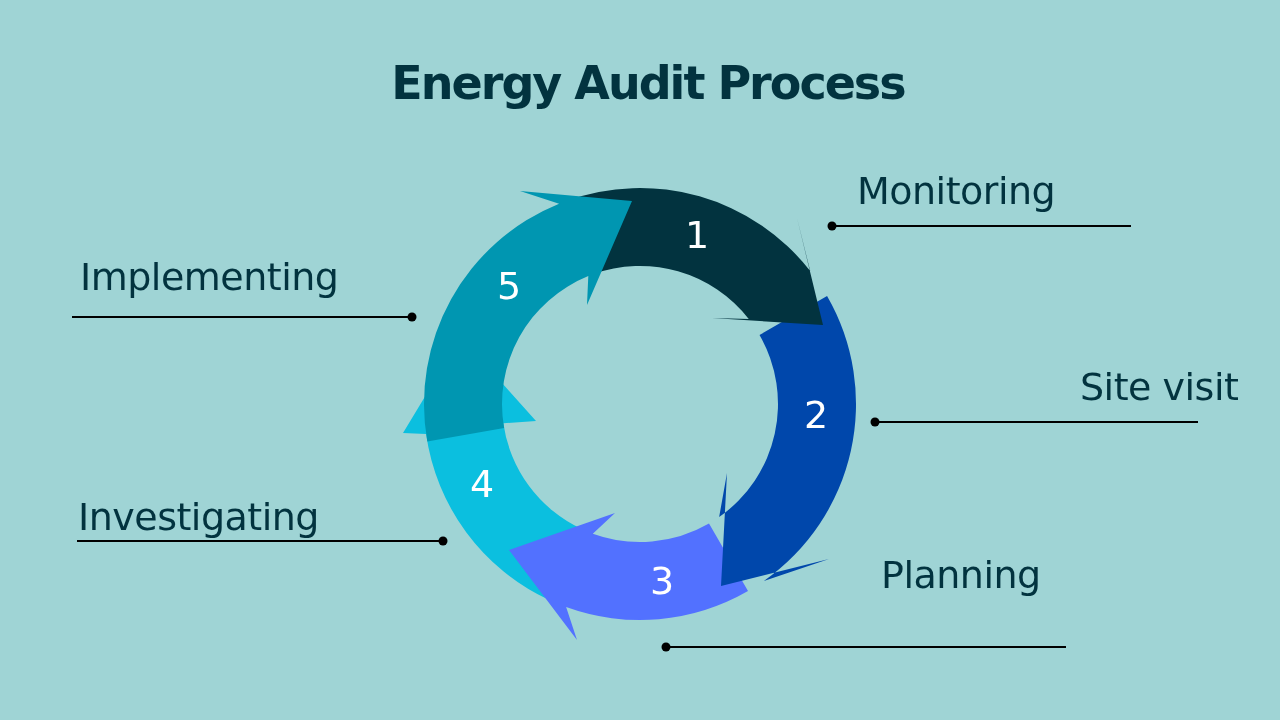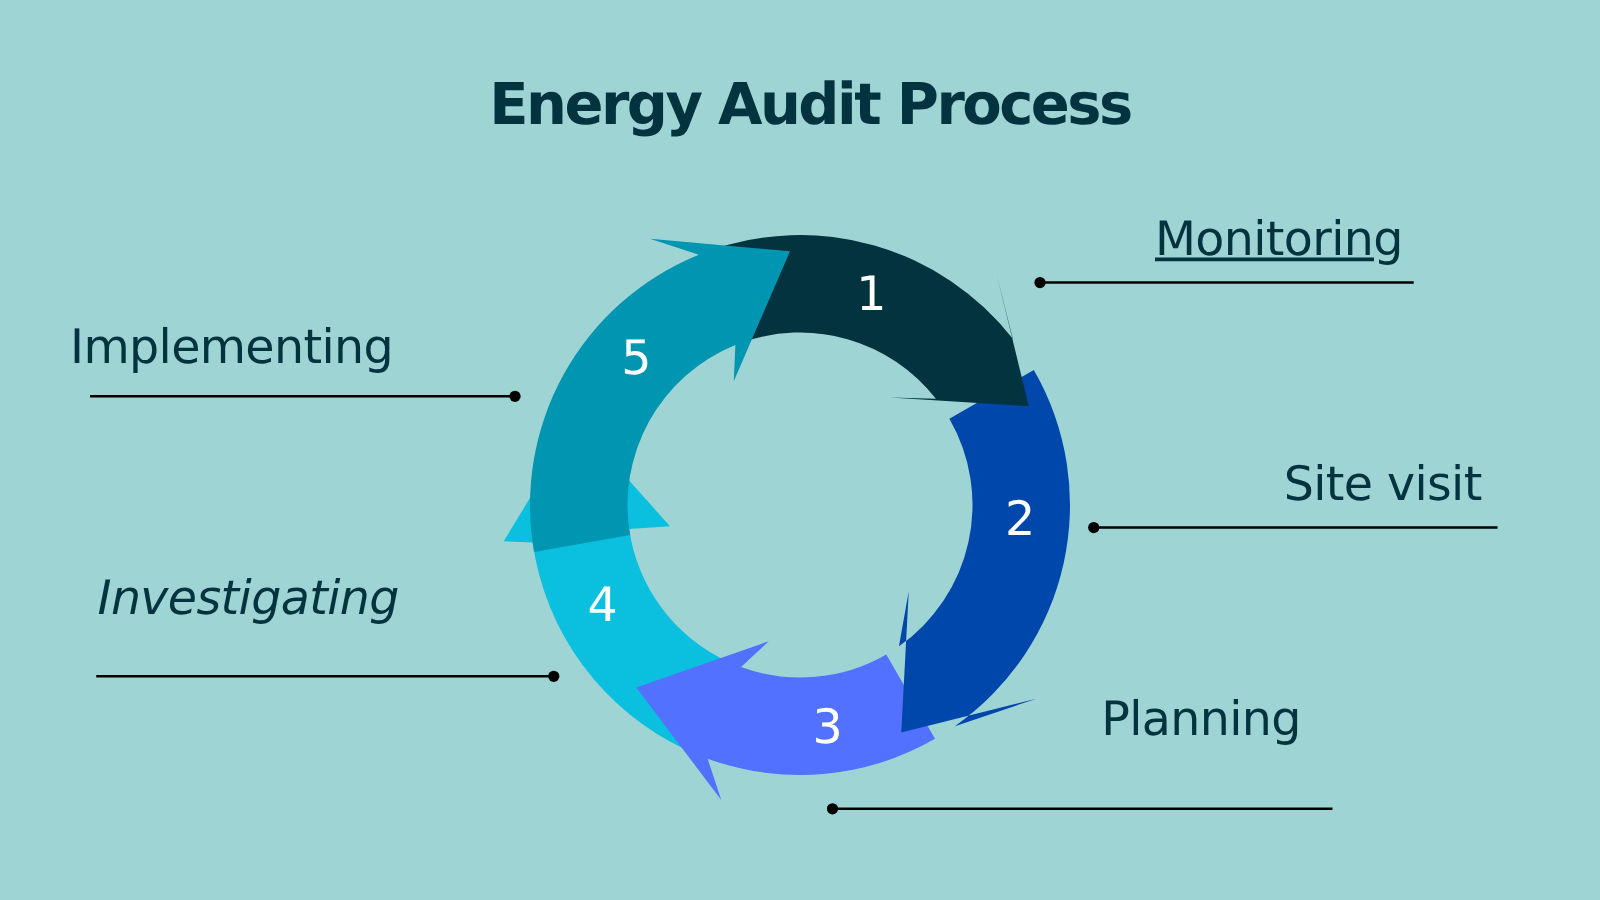--- a/index.html
+++ b/index.html
@@ -61,17 +61,17 @@
   <path id="arrow-1" d="M566.1236490416555,201.02639391024377 A216,216 0 0 1 810.2103227790519,271.0171213296578 L797,218 L823,325 L712,318 L748.7454839977277,319.0387164050592 A138,138 0 0 0 592.8012202210577,274.32241833154467 Z" fill="#02333F"></path>
   <path id="arrow-5" d="M427.28152534936305,441.5080063760569 A216,216 0 0 1 559.084975822163,203.72828741357395 L520,191 L632,201 L587,305 L588.3042901086042,276.0486280697834 A138,138 0 0 0 504.0965300843153,427.9634485180364 Z" fill="#0096B1"></path>
 
   <text class="num" x="697" y="248" text-anchor="middle">1</text>
   <text class="num" x="816" y="428" text-anchor="middle">2</text>
   <text class="num" x="662" y="594" text-anchor="middle">3</text>
   <text class="num" x="482" y="497" text-anchor="middle">4</text>
   <text class="num" x="509" y="299" text-anchor="middle">5</text>
 </svg>
 
-<div class="label" style="left:924px; top:172px;text-decoration:underline;">Monitoring</div>
-<div class="label" style="left:1027px; top:368px;">Site visit</div>
+<div class="label" style="left:857px; top:172px;">Monitoring</div>
+<div class="label" style="left:1080px; top:368px;">Site visit</div>
 <div class="label" style="left:881px; top:556px;">Planning</div>
-<div class="label" style="left:78px; top:459px;font-style:italic;">Investigating</div>
-<div class="label" style="left:56px; top:258px;">Implementing</div>
+<div class="label" style="left:78px; top:498px;">Investigating</div>
+<div class="label" style="left:80px; top:258px;">Implementing</div>
 
 </body></html>

